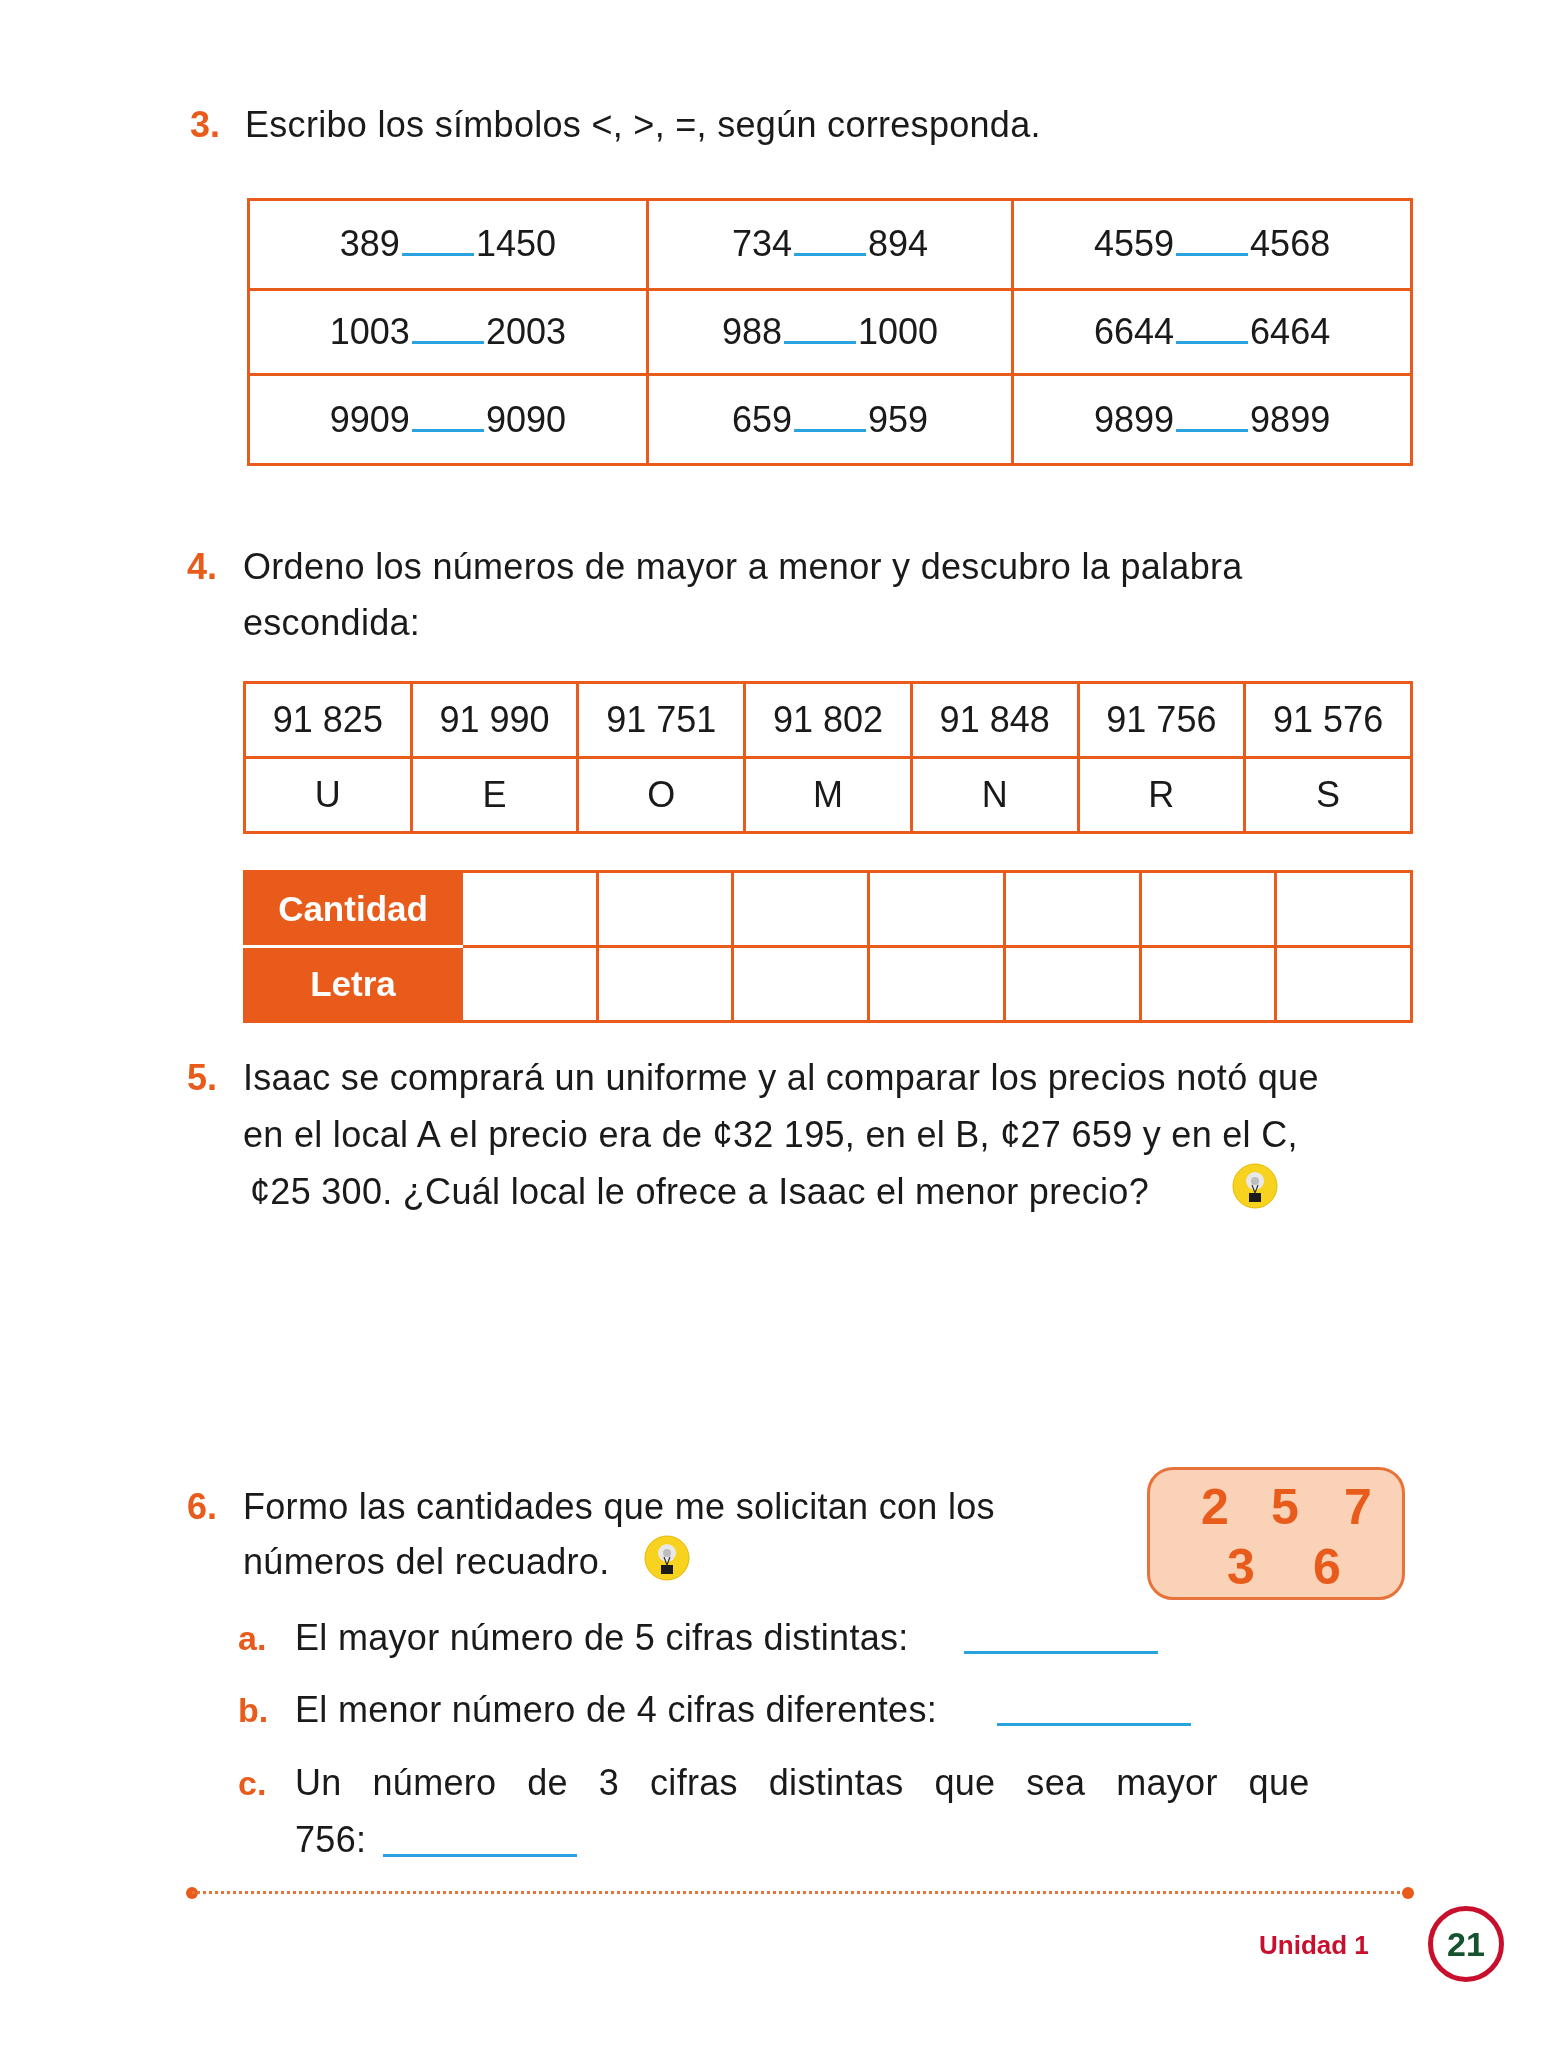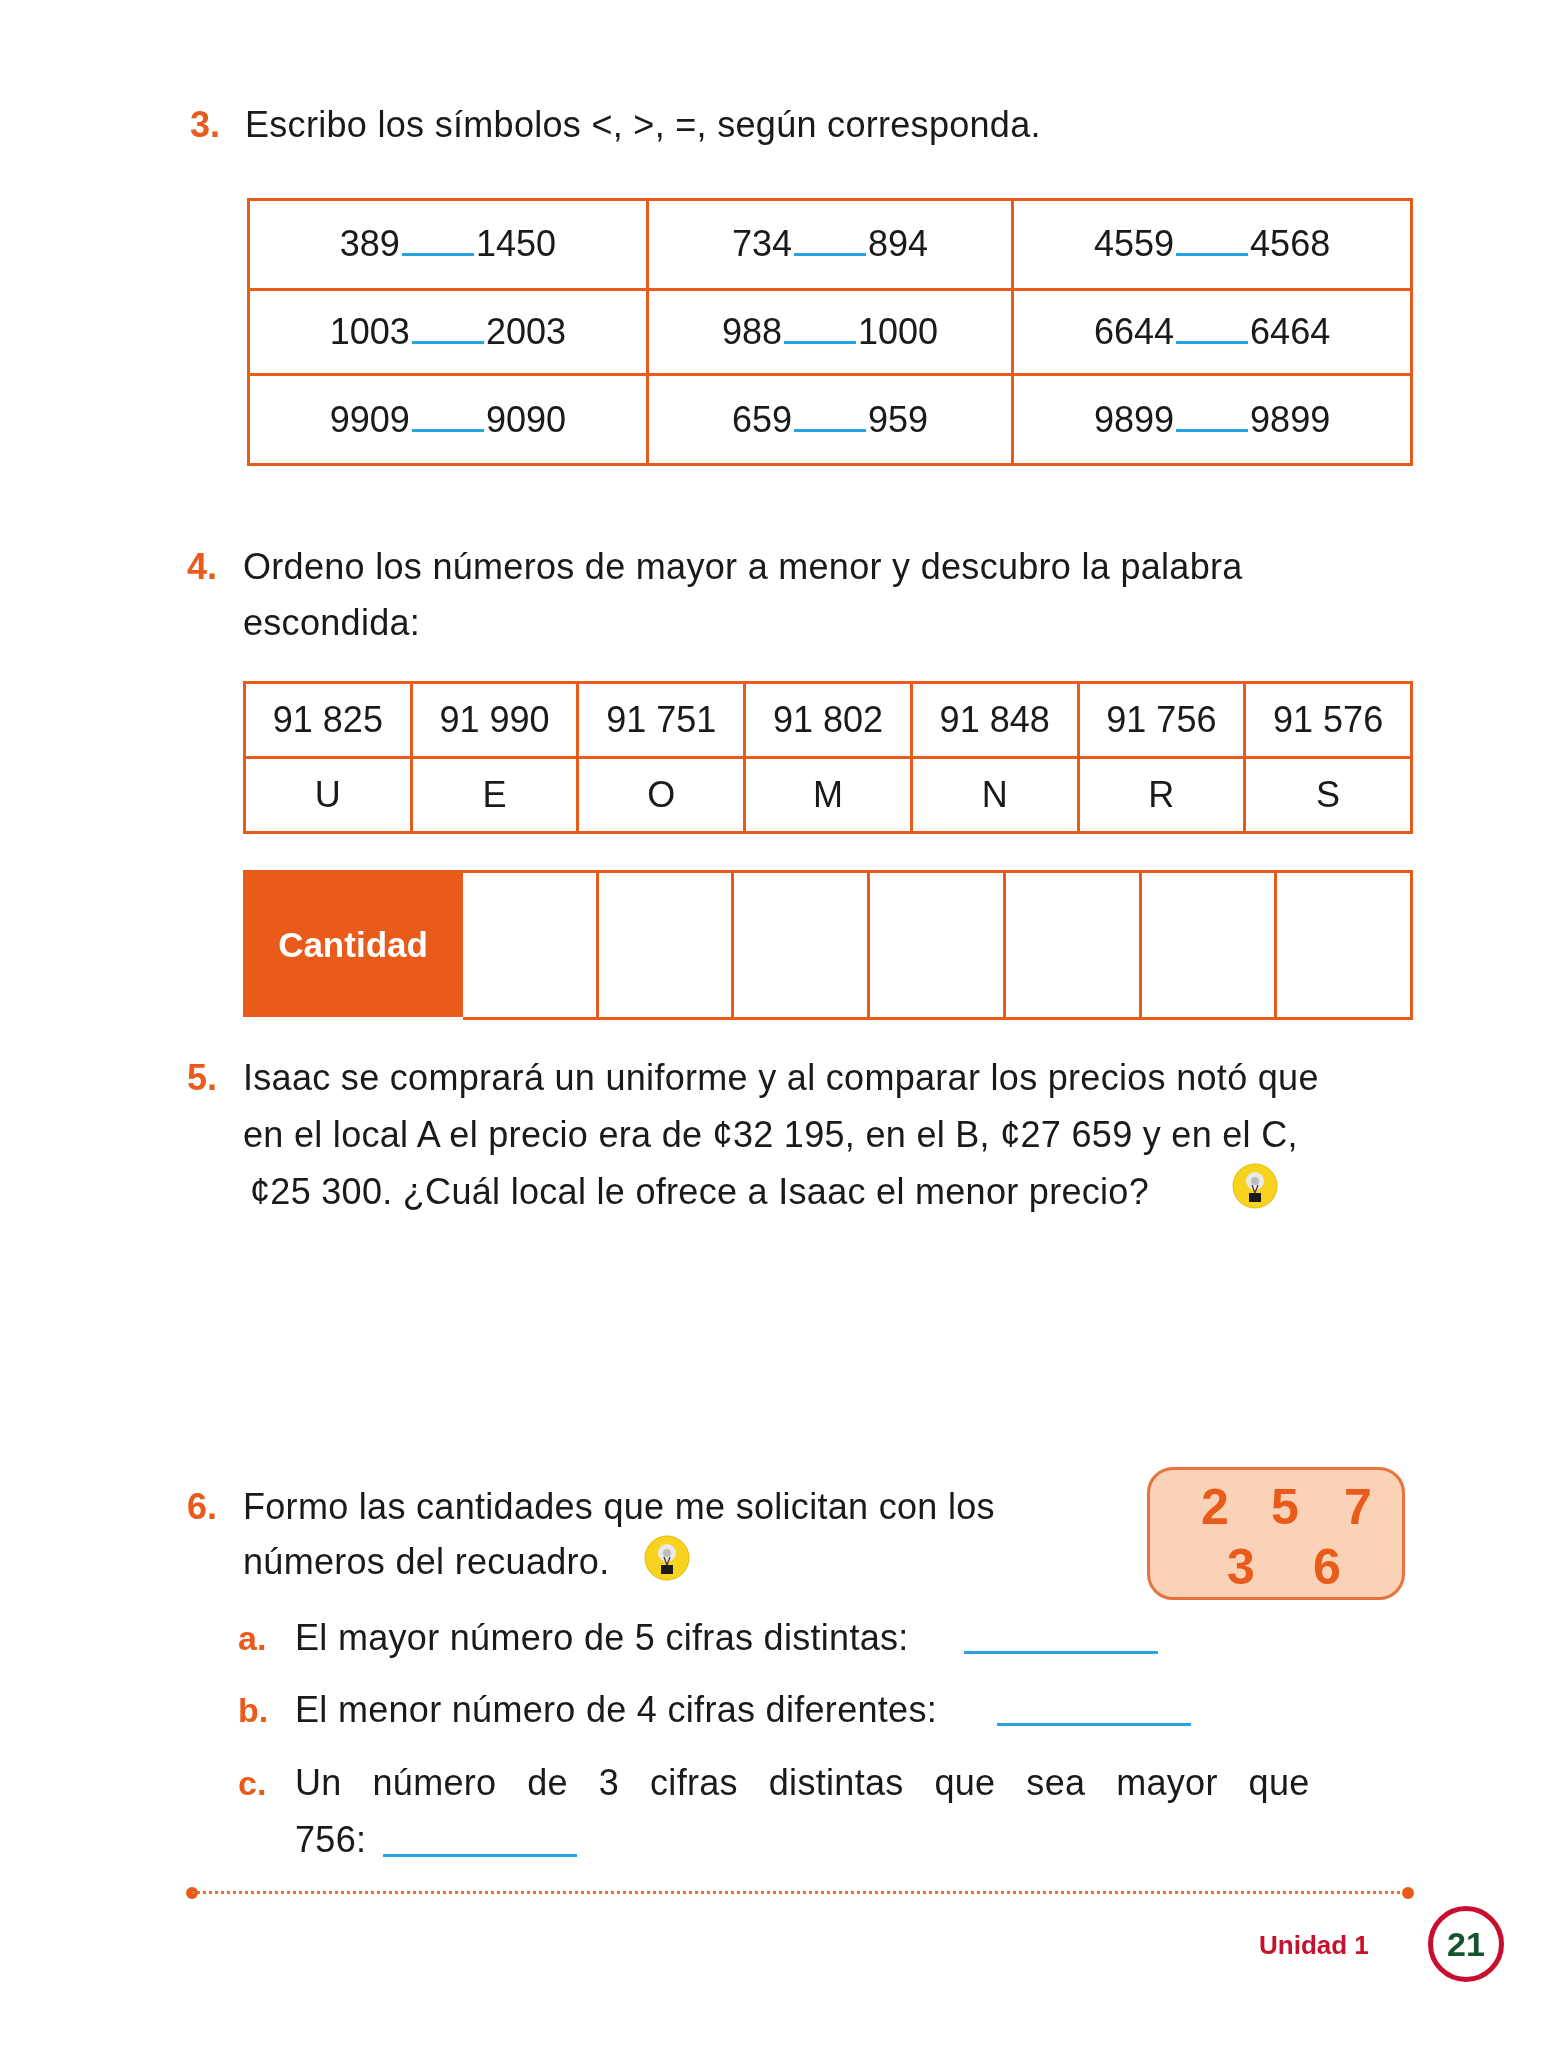--- a/index.html
+++ b/index.html
@@ -84,20 +84,30 @@
       <tr style="height:75px;padding-left:28px;">
     <td class="hdr" style="width:214px;border-bottom:3px solid #fff;">Cantidad</td>
     <td></td>
     <td></td>
     <td></td>
     <td></td>
     <td></td>
     <td></td>
     <td></td>
   </tr>
+  <tr style="height:75px;">
+    <td class="hdr">Letra</td>
+    <td></td>
+    <td></td>
+    <td></td>
+    <td></td>
+    <td></td>
+    <td></td>
+    <td></td>
+  </tr>
 </tbody>
   </table>
 
 <span class="q-num" style="left:187px;top:1057px;">5.</span>
 <span class="q-line" style="left:243px;top:1057px;">Isaac se comprará un uniforme y al comparar los precios notó que</span>
 <span class="q-line" style="left:243px;top:1114px;">en el local A el precio era de ¢32 195, en el B,   ¢27 659 y en el C,</span>
 <span class="q-line" style="left:250px;top:1171px;">¢25 300. ¿Cuál local le ofrece a Isaac el menor precio?</span>
 <svg class="bulb" style="left:1232px;top:1163px;" viewBox="0 0 46 46">
   <circle cx="23" cy="23" r="22" fill="#F7D21E" stroke="#E8B800" stroke-width="1"></circle>
   <circle cx="23" cy="18" r="9" fill="#E8E8E8"></circle>

